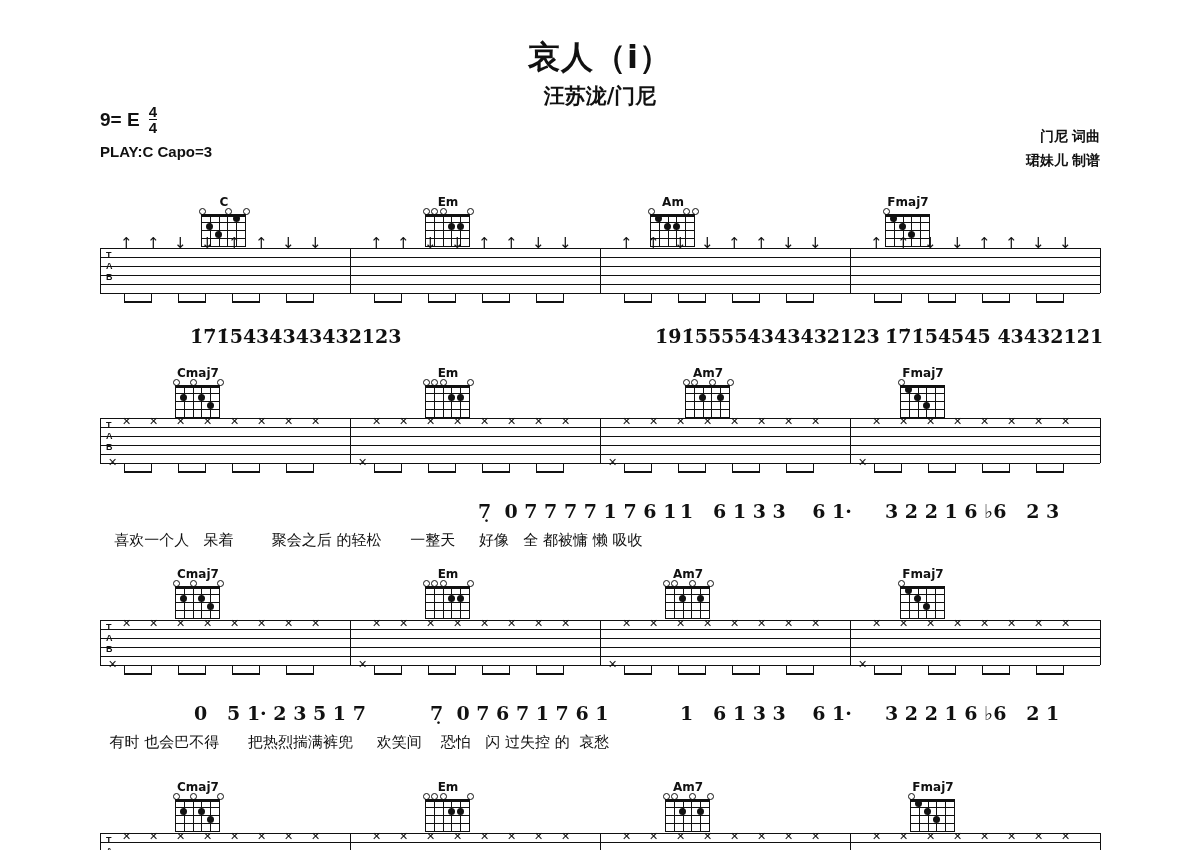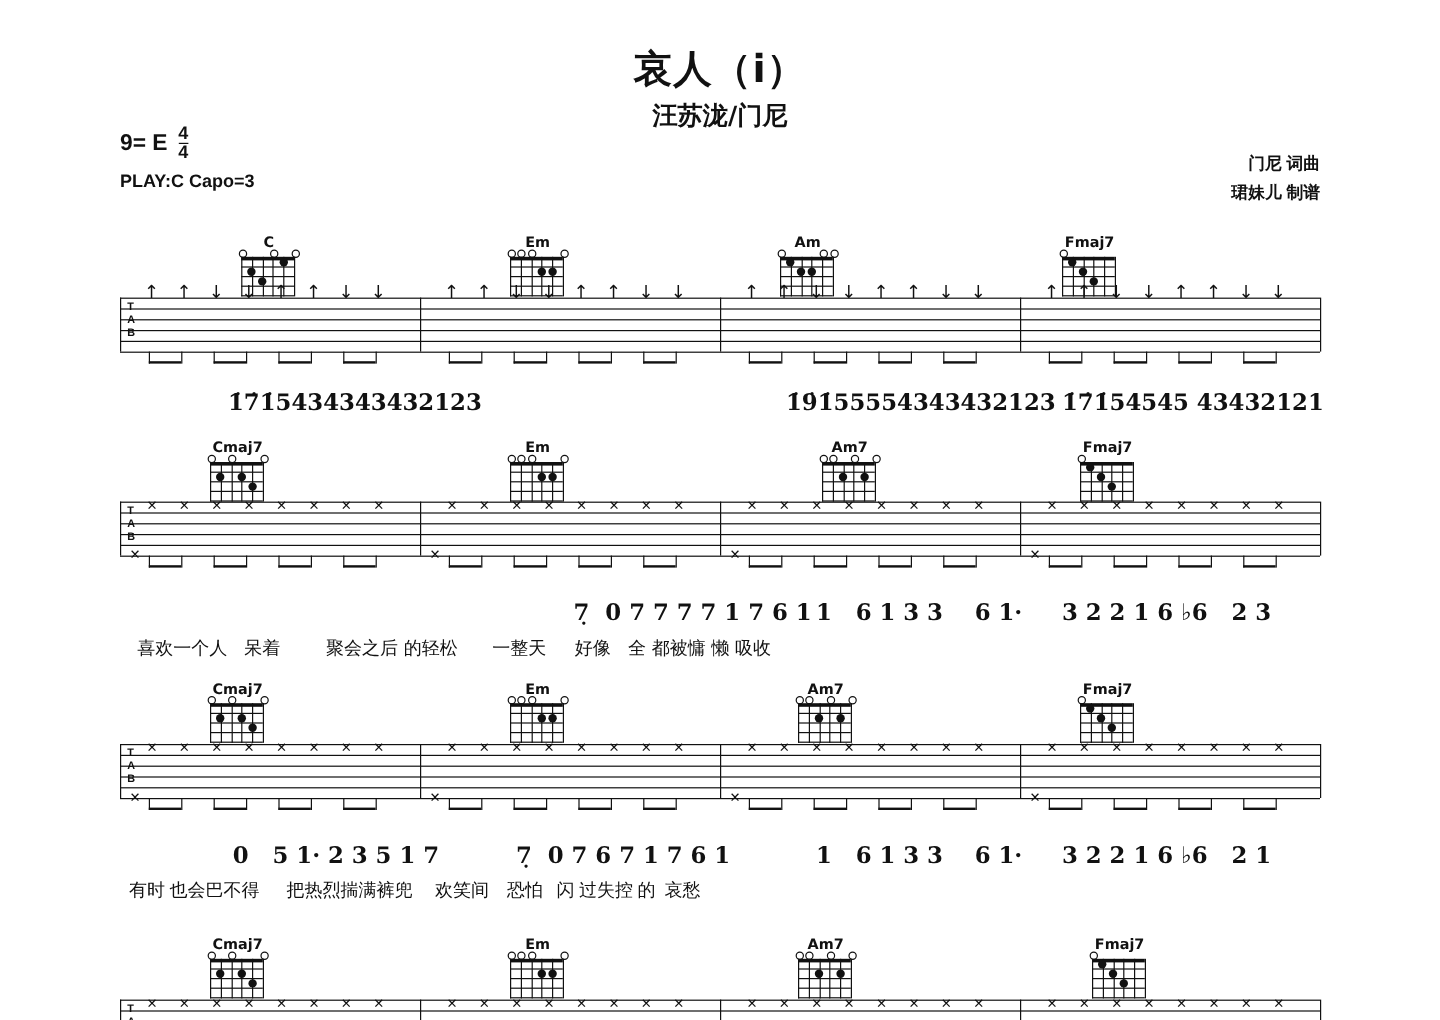--- a/index.html
+++ b/index.html
@@ -659,21 +659,21 @@
         <div class="bar" style="left: 882px; top: 45px; height: 10px;"></div>
         <div class="bar" style="left: 909px; top: 45px; height: 10px;"></div>
         <div class="bar" style="left: 936px; top: 45px; height: 10px;"></div>
         <div class="bar" style="left: 963px; top: 45px; height: 10px;"></div>
         <div style="position: absolute; left: 774px; top: 53px; width: 27px; height: 2px; background: rgb(17, 17, 17);"></div>
         <div style="position: absolute; left: 828px; top: 53px; width: 27px; height: 2px; background: rgb(17, 17, 17);"></div>
         <div style="position: absolute; left: 882px; top: 53px; width: 27px; height: 2px; background: rgb(17, 17, 17);"></div>
         <div style="position: absolute; left: 936px; top: 53px; width: 27px; height: 2px; background: rgb(17, 17, 17);"></div>
       </div>
       <div class="notes" style="top: 702px;"><div class="numline" style="left: 70px; margin-left: 24px;">0   5 1· 2 3 5 1 7</div><div class="numline" style="left: 330px;">7̣  0 7 6 7 1 7 6 1</div><div class="numline" style="left: 580px;">1   6 1 3 3    6 1·</div><div class="numline" style="left: 785px;">3 2 2 1 6 ♭6   2 1</div></div>
-      <div class="lyrics" style="top: 733px; font-family: Liberation Serif, serif;">  有时 也会巴不得      把热烈揣满裤兜     欢笑间    恐怕   闪 过失控 的  哀愁</div>
+      <div class="lyrics" style="top: 733px;">  有时 也会巴不得      把热烈揣满裤兜     欢笑间    恐怕   闪 过失控 的  哀愁</div>
       <div class="chordrow" style="top: 780px;">
         <div class="chordbox" style="left: 170px;">
           <div class="chordname">Cmaj7</div>
           <div class="diagram">
             <div class="nut"></div>
             <div class="vline" style="left: 0px;"></div>
             <div class="vline" style="left: 8.8px;"></div>
             <div class="vline" style="left: 17.6px;"></div>
             <div class="vline" style="left: 26.4px;"></div>
             <div class="vline" style="left: 35.2px;"></div>

